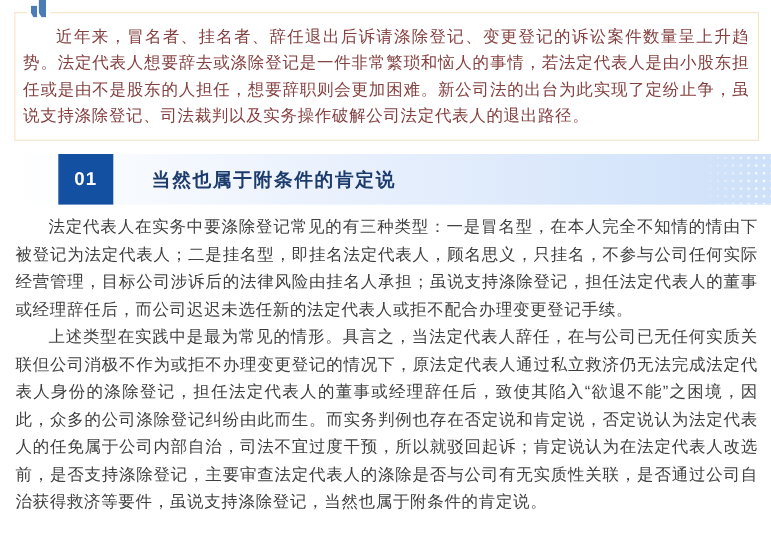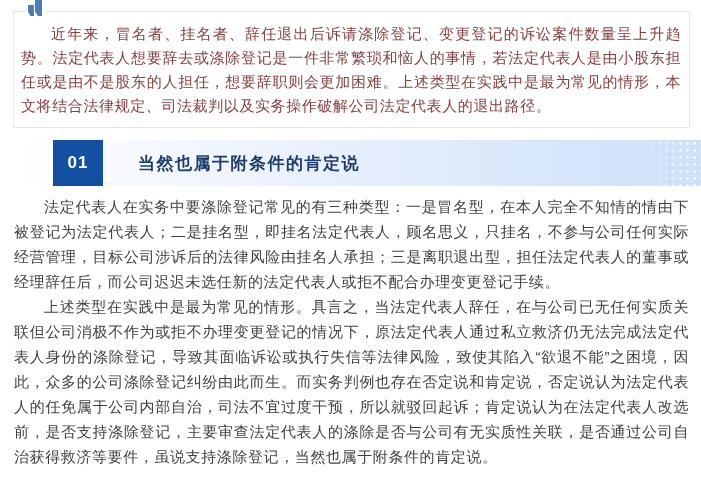--- a/index.html
+++ b/index.html
@@ -79,29 +79,29 @@
 </head>
 <body>
 
 <div class="page">
 
   <section class="quote-box">
     <span class="quote-icon">
       <i class="q1"></i>
         <i class="q2"></i>
     </span>
-    <p class="quote-text">近年来，冒名者、挂名者、辞任退出后诉请涤除登记、变更登记的诉讼案件数量呈上升趋势。法定代表人想要辞去或涤除登记是一件非常繁琐和恼人的事情，若法定代表人是由小股东担任或是由不是股东的人担任，想要辞职则会更加困难。上述类型在实践中是最为常见的情形，本文将结合法律规定、司法裁判以及实务操作破解公司法定代表人的退出路径。</p>
+    <p class="quote-text">近年来，冒名者、挂名者、辞任退出后诉请涤除登记、变更登记的诉讼案件数量呈上升趋势。法定代表人想要辞去或涤除登记是一件非常繁琐和恼人的事情，若法定代表人是由小股东担任或是由不是股东的人担任，想要辞职则会更加困难。新公司法的出台为此实现了定纷止争，虽说支持涤除登记、司法裁判以及实务操作破解公司法定代表人的退出路径。</p>
   </section>
 
   <div class="section-header">
     <div class="num-box">
       <span>01</span>
     </div>
     <h2 class="section-title">当然也属于附条件的肯定说</h2>
     <div class="dot-pattern"></div>
   </div>
 
   <div class="body-text">
-    <p>法定代表人在实务中要涤除登记常见的有三种类型：一是冒名型，在本人完全不知情的情由下被登记为法定代表人；二是挂名型，即挂名法定代表人，顾名思义，只挂名，不参与公司任何实际经营管理，目标公司涉诉后的法律风险由挂名人承担；三是离职退出型，担任法定代表人的董事或经理辞任后，而公司迟迟未选任新的法定代表人或拒不配合办理变更登记手续。</p>
-    <p>上述类型在实践中是最为常见的情形。具言之，当法定代表人辞任，在与公司已无任何实质关联但公司消极不作为或拒不办理变更登记的情况下，原法定代表人通过私立救济仍无法完成法定代表人身份的涤除登记，导致其面临诉讼或执行失信等法律风险，致使其陷入“欲退不能”之困境，因此，众多的公司涤除登记纠纷由此而生。而实务判例也存在否定说和肯定说，否定说认为法定代表人的任免属于公司内部自治，司法不宜过度干预，所以就驳回起诉；肯定说认为在法定代表人改选前，是否支持涤除登记，主要审查法定代表人的涤除是否与公司有无实质性关联，是否通过公司自治获得救济等要件，虽说支持涤除登记，当然也属于附条件的肯定说。</p>
+    <p>法定代表人在实务中要涤除登记常见的有三种类型：一是冒名型，在本人完全不知情的情由下被登记为法定代表人；二是挂名型，即挂名法定代表人，顾名思义，只挂名，不参与公司任何实际经营管理，目标公司涉诉后的法律风险由挂名人承担；虽说支持涤除登记，担任法定代表人的董事或经理辞任后，而公司迟迟未选任新的法定代表人或拒不配合办理变更登记手续。</p>
+    <p>上述类型在实践中是最为常见的情形。具言之，当法定代表人辞任，在与公司已无任何实质关联但公司消极不作为或拒不办理变更登记的情况下，原法定代表人通过私立救济仍无法完成法定代表人身份的涤除登记，担任法定代表人的董事或经理辞任后，致使其陷入“欲退不能”之困境，因此，众多的公司涤除登记纠纷由此而生。而实务判例也存在否定说和肯定说，否定说认为法定代表人的任免属于公司内部自治，司法不宜过度干预，所以就驳回起诉；肯定说认为在法定代表人改选前，是否支持涤除登记，主要审查法定代表人的涤除是否与公司有无实质性关联，是否通过公司自治获得救济等要件，虽说支持涤除登记，当然也属于附条件的肯定说。</p>
   </div>
 
 </div>
 
 </body></html>

